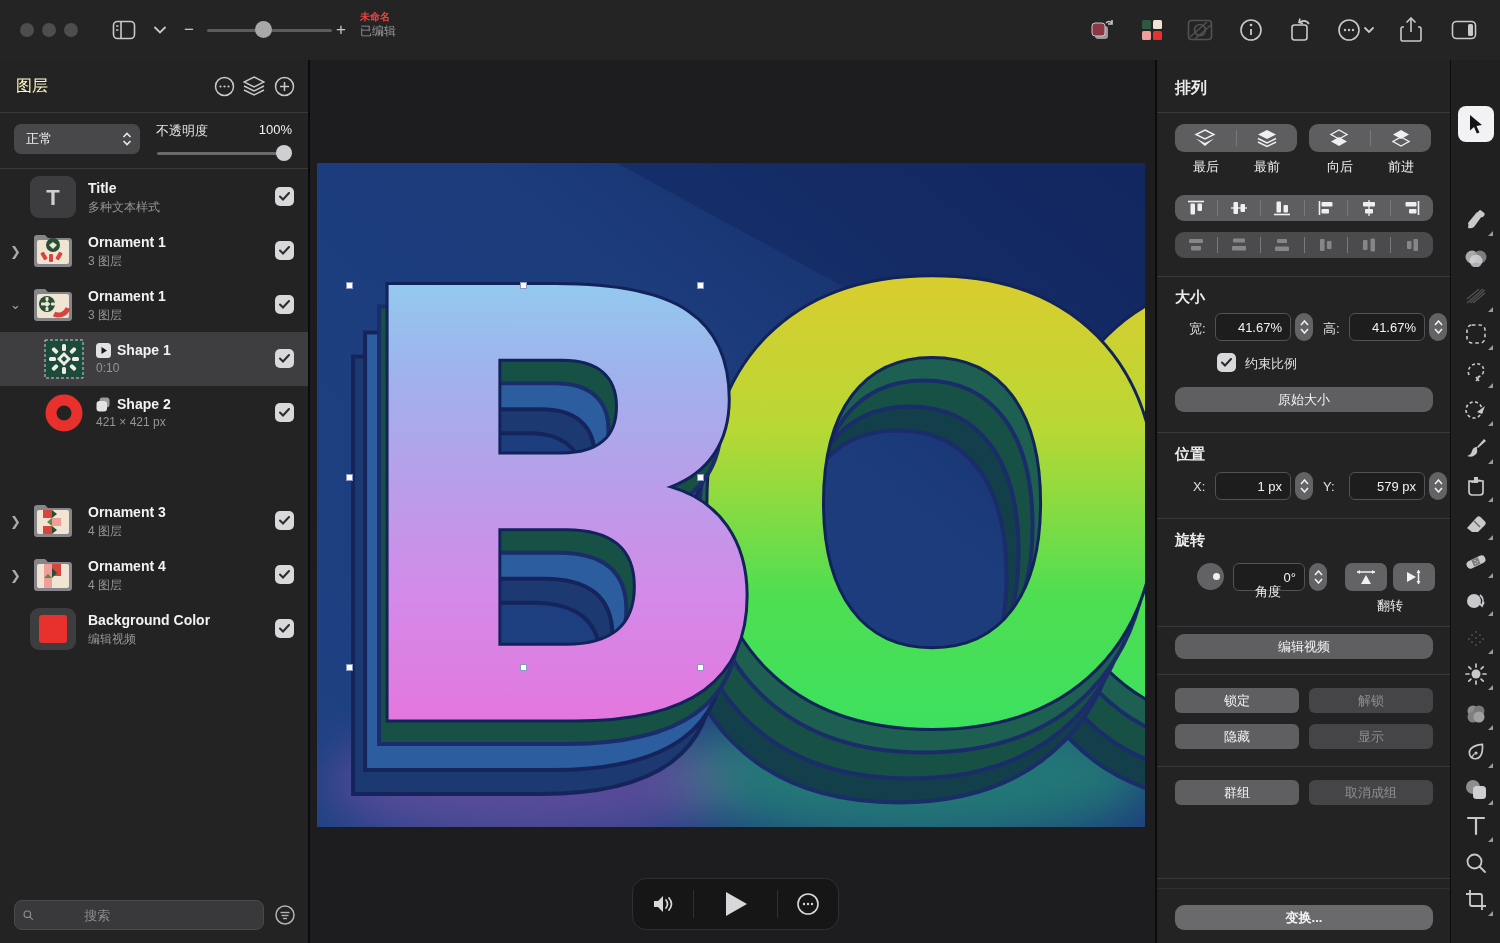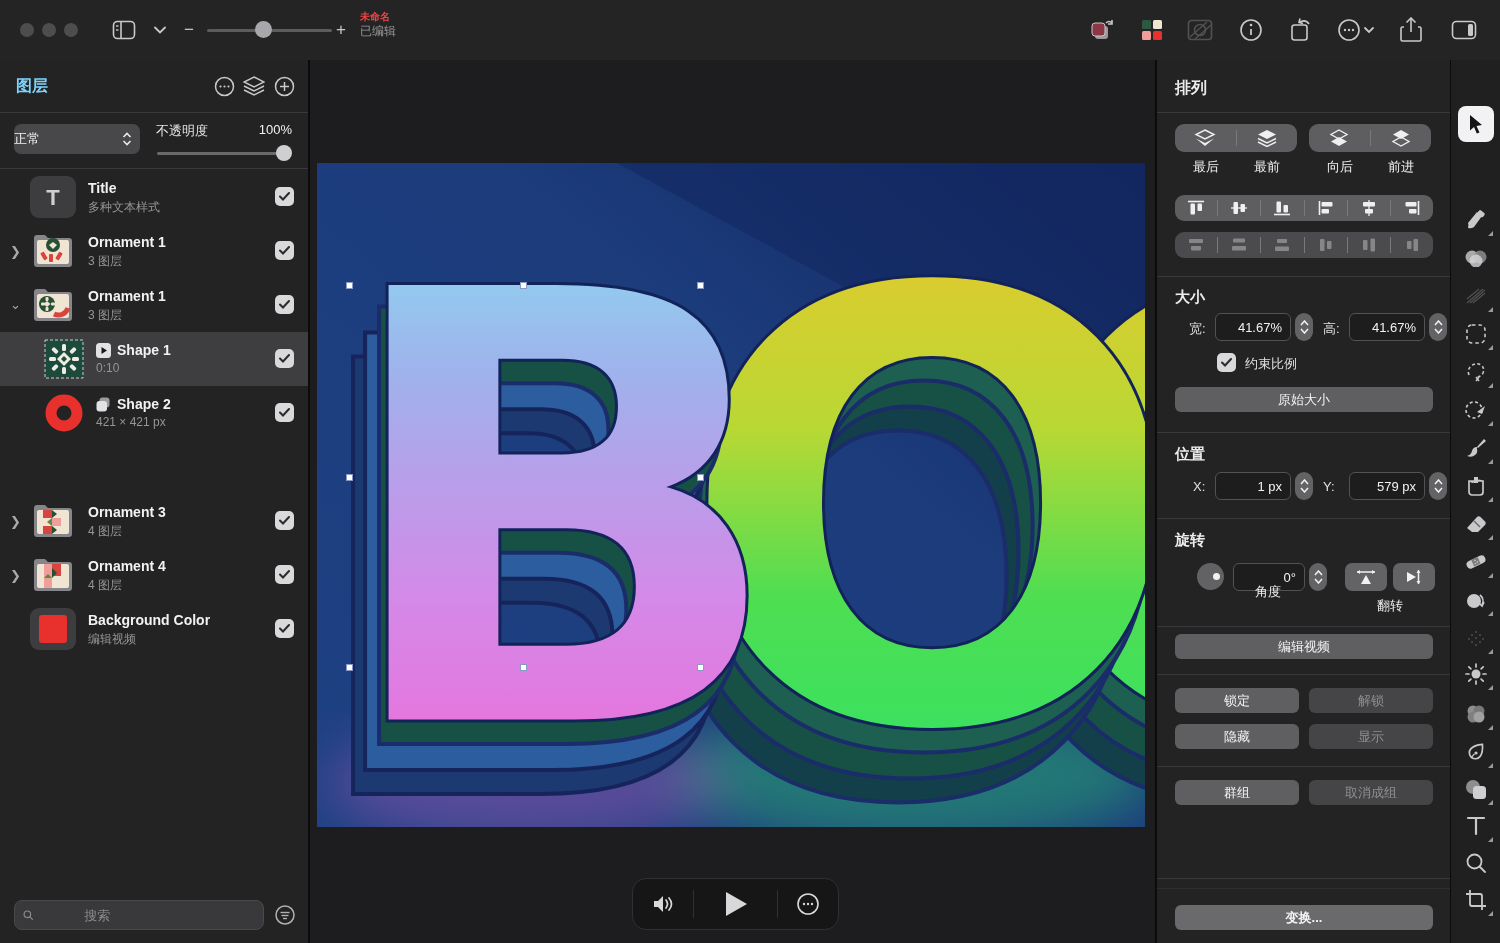--- a/index.html
+++ b/index.html
@@ -16,25 +16,25 @@
   .tb-title{position:absolute;left:360px;top:11px;line-height:1.25;}
   .tb-title .t1{font-size:10px;font-weight:bold;color:#ef4444;}
   .tb-title .t2{font-size:12px;color:#98989a;}
   .zoom-track{position:absolute;left:207px;top:29px;width:125px;height:3px;background:#5c5c5e;border-radius:2px;}
   .zoom-knob{position:absolute;left:255px;top:21px;width:17px;height:17px;border-radius:50%;background:#a8a8aa;}
   .zchar{position:absolute;top:20px;color:#c9c9cb;font-size:17px;}
 
   
   #left-panel{left:0;top:60px;width:308px;height:883px;background:#232324;border-right:2px solid #0b0b0c;}
   .lp-header{position:absolute;left:0;top:0;width:100%;height:52px;border-bottom:1px solid #39393b;}
-  .lp-title{position:absolute;left:16px;top:16px;font-size:16px;font-weight:bold;color:#7dd3fc;}
+  .lp-title{position:absolute;left:16px;top:16px;font-size:16px;font-weight:normal;color:#fef9c3;}
   .hicon{position:absolute;top:14px;width:24px;height:24px;display:flex;align-items:center;justify-content:center;}
   .blend-row{position:absolute;left:0;top:52px;width:100%;height:56px;border-bottom:1px solid #39393b;}
   .dropdown{position:absolute;left:14px;top:12px;width:126px;height:30px;background:#48484a;border-radius:7px;
-            display:flex;align-items:center;justify-content:space-between;padding:0 8px 0 0;box-sizing:border-box;
+            display:flex;align-items:center;justify-content:space-between;padding:0 8px 0 12px;box-sizing:border-box;
             font-size:13px;color:#f0f0f2;}
   .op-label{position:absolute;left:156px;top:10px;font-size:13px;color:#e4e4e6;}
   .op-value{position:absolute;right:16px;top:10px;font-size:13px;color:#f0f0f2;}
   .op-track{position:absolute;left:157px;top:40px;width:132px;height:3px;background:#6a6a6c;border-radius:2px;}
   .op-knob{position:absolute;left:276px;top:33px;width:16px;height:16px;border-radius:50%;background:#cfcfd1;}
 
   .layer-row{position:absolute;left:0;width:100%;height:54px;}
   .layer-row.selected{background:#3e3e41;}
   .chev{position:absolute;left:10px;top:20px;color:#a9a9ab;font-size:13px;}
   .thumb{position:absolute;top:6px;}
@@ -72,21 +72,21 @@
   .ordlbl{position:absolute;font-size:13px;color:#f0f0f2;width:62px;text-align:center;}
   .sec-label{position:absolute;left:18px;font-size:15px;font-weight:bold;color:#ececee;}
   .fld-label{position:absolute;font-size:13px;color:#e0e0e2;}
   .field{position:absolute;height:28px;background:#1d1d1e;border:1px solid #525254;border-radius:6px;
          font-size:13px;color:#f2f2f4;display:flex;align-items:center;justify-content:flex-end;padding-right:8px;box-sizing:border-box;}
   .stepper{position:absolute;width:18px;height:28px;background:#636265;border-radius:9px;display:flex;flex-direction:column;
            align-items:center;justify-content:center;gap:2px;}
   .btn{position:absolute;height:25px;background:#5f5e60;border-radius:6px;font-size:13px;color:#f4f4f6;
        display:flex;align-items:center;justify-content:center;}
   .btn.dim{background:#454446;color:#8f8f91;}
-  .btn.wide{left:18px;width:258px;}
+  .btn.wide{left:18px;width:258px;border-radius:9px;}
   .btn.half-l{left:18px;width:124px;}
   .btn.half-r{left:152px;width:124px;}
   .ckbox{position:absolute;width:19px;height:19px;background:#d9d9db;border-radius:5px;display:flex;align-items:center;justify-content:center;}
   .dial{position:absolute;width:27px;height:27px;border-radius:50%;background:#626164;}
   .dial::after{content:"";position:absolute;right:4px;top:10px;width:7px;height:7px;border-radius:50%;background:#f0f0f2;}
   .flipbtn{position:absolute;width:42px;height:28px;background:#636265;border-radius:7px;display:flex;align-items:center;justify-content:center;}
 
   
   #toolcol{left:1450px;top:60px;width:50px;height:883px;background:#202021;border-left:1px solid #0b0b0c;box-sizing:border-box;}
   .tool{position:absolute;left:11px;width:28px;height:28px;display:flex;align-items:center;justify-content:center;}

